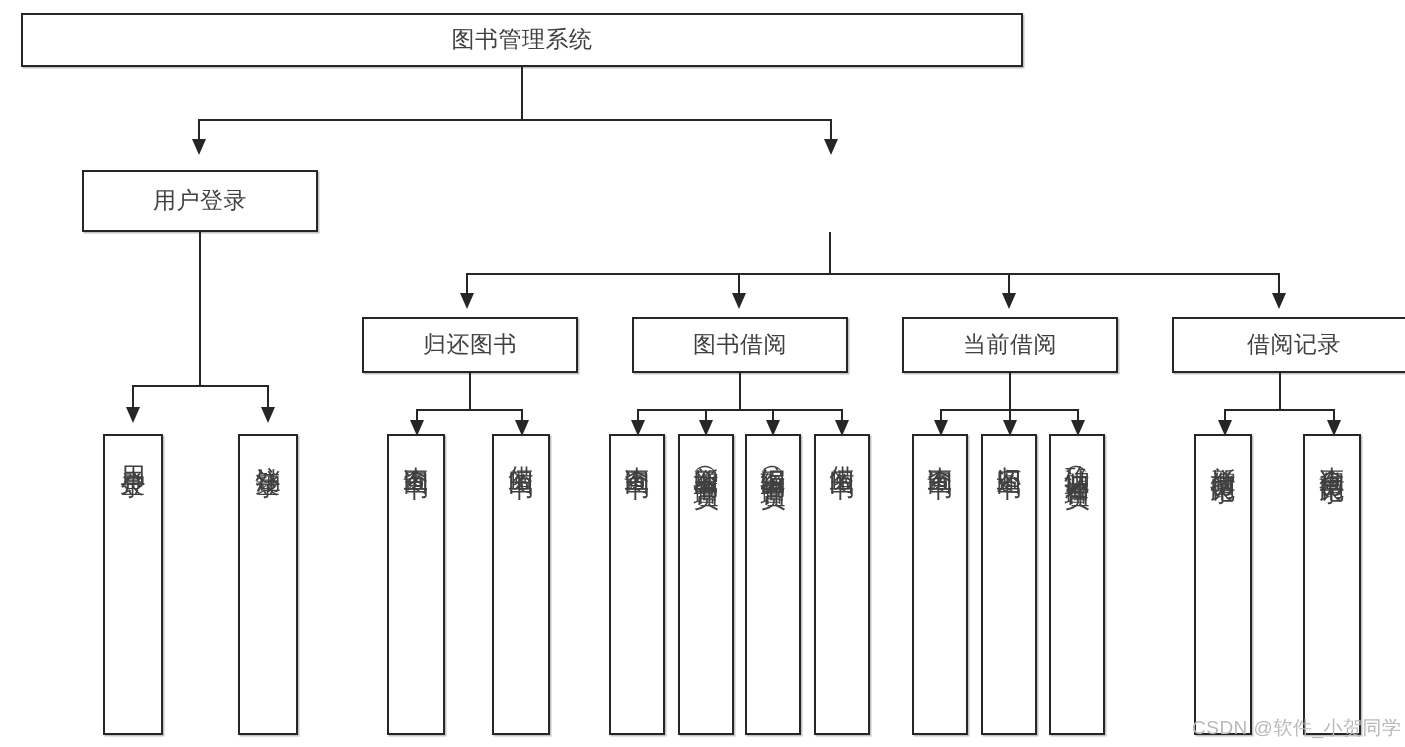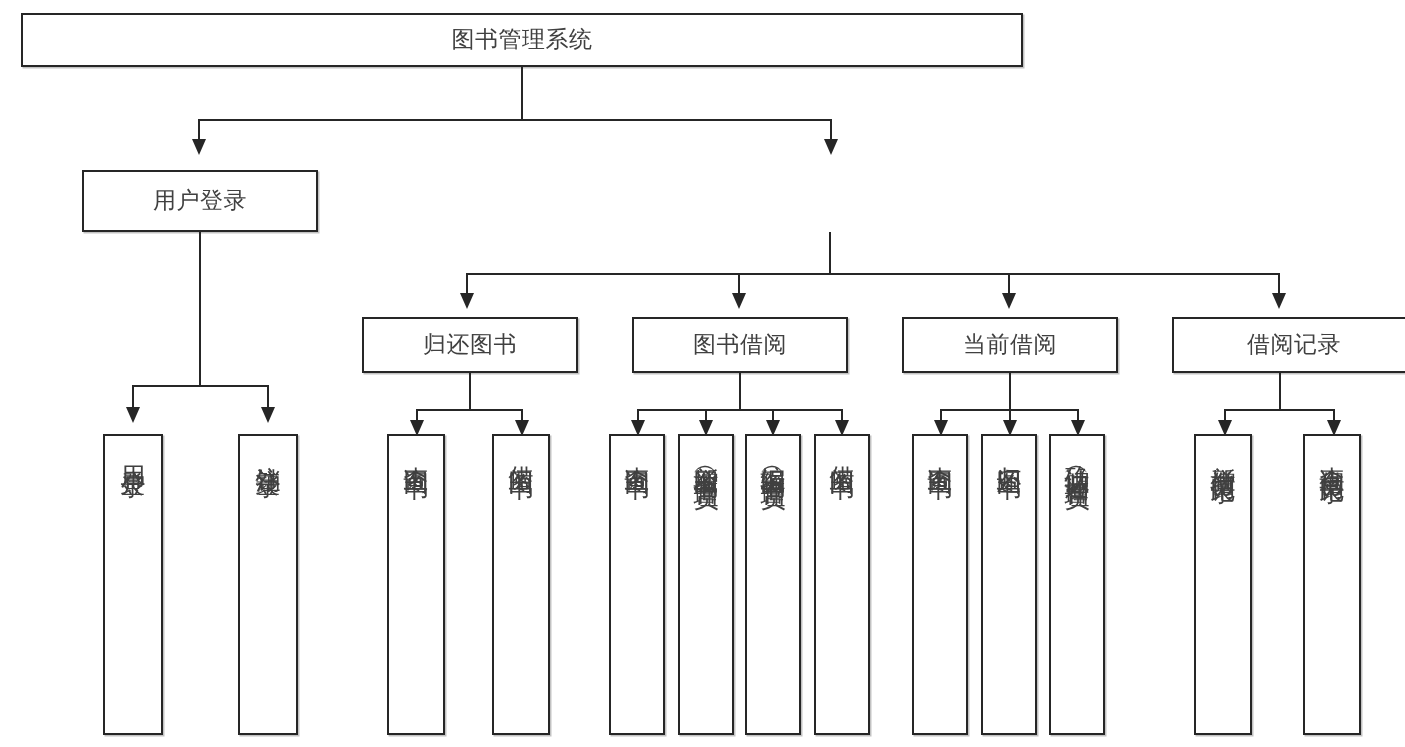--- a/index.html
+++ b/index.html
@@ -194,14 +194,15 @@
     <span class="label">确认归还（管理员）</span>
   </div>
 
   <div class="node v" style="left:1194px; top:434px; width:58px; height:301px;">
     <span class="label">新增借阅记录</span>
   </div>
   <div class="node v" style="left:1303px; top:434px; width:58px; height:301px;">
     <span class="label">查询借阅记录</span>
   </div>
 
+  <div class="watermark" style="left:1192px; top:715px;">CSDN @软件_小贺同学</div>
 
 </div>
 
 </body></html>

